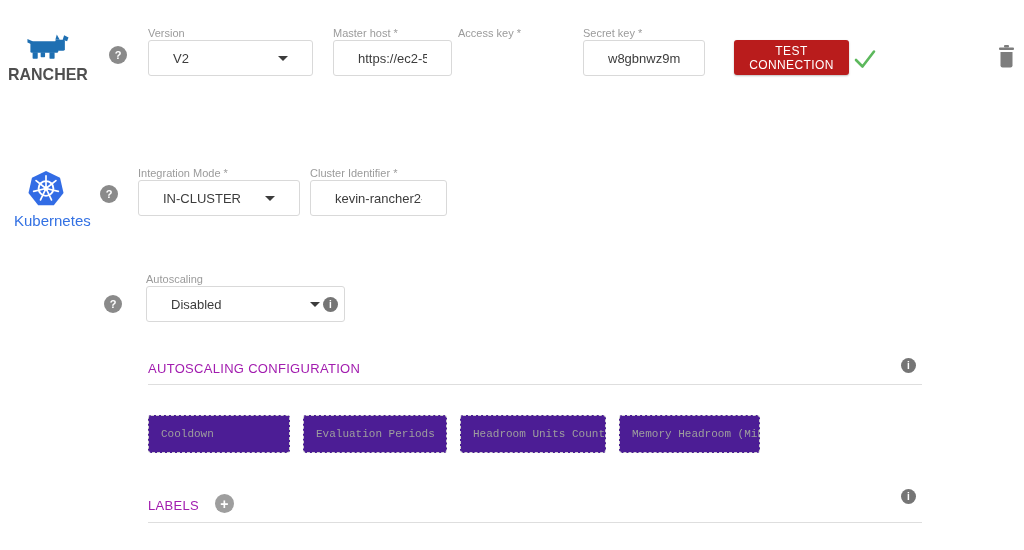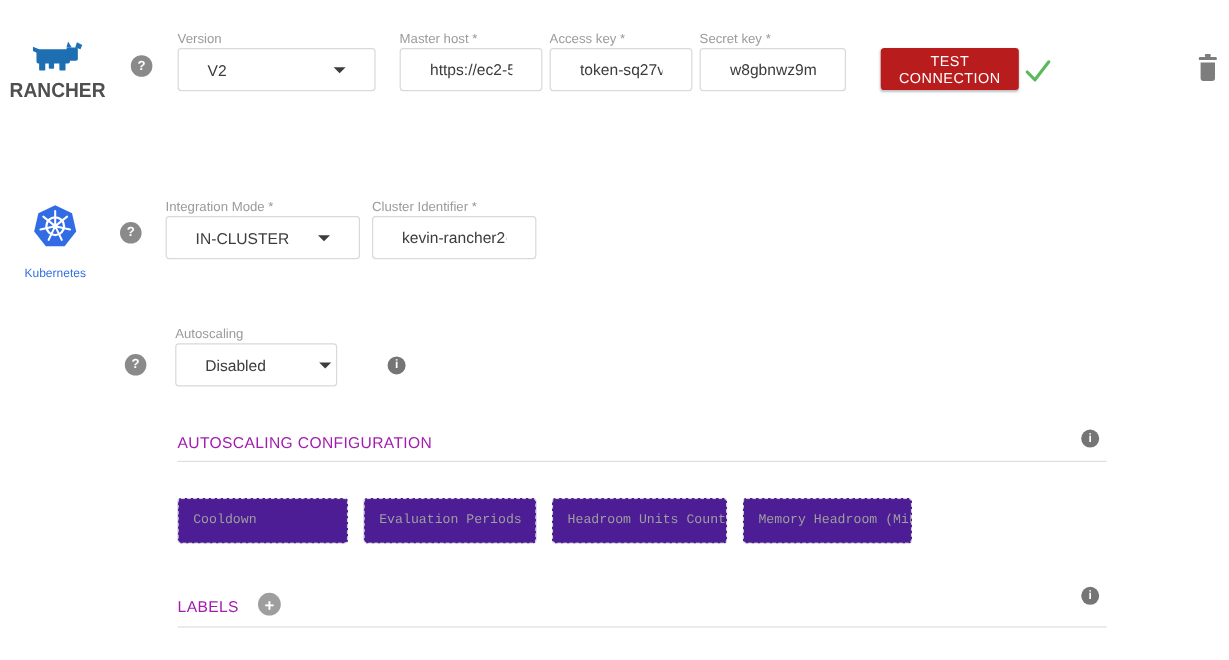--- a/index.html
+++ b/index.html
@@ -25,21 +25,21 @@
   .plus-icon{width:19px;height:19px;background:#9e9e9e;font-size:14px;font-weight:bold;line-height:0;}
   
   .primary-btn{position:absolute;background:#b91c1c;color:#fff;border:none;border-radius:3px;
        font-size:12px;font-weight:normal;letter-spacing:0.4px;cursor:pointer;
        font-family:"Liberation Sans",sans-serif;box-shadow:0 1px 2px rgba(0,0,0,0.25);}
   
   .rancher-logo{position:absolute;left:8px;top:34px;width:80px;text-align:center;}
   .rancher-text{font-size:17px;font-weight:bold;color:#4f4f4f;letter-spacing:0px;
                 transform:scaleX(0.94);transform-origin:left;white-space:nowrap;margin-top:1px;}
   .k8s-logo{position:absolute;left:14px;top:170px;width:64px;text-align:center;}
-  .k8s-caption{font-size:10px;color:#3371e3;margin-top:10px;}
+  .k8s-caption{font-size:15px;color:#3371e3;margin-top:0;}
   
   .section-title{position:absolute;font-size:13px;color:#a21caf;letter-spacing:0.3px;}
   .divider{position:absolute;height:1px;background:#dedede;width:774px;left:148px;}
   .placeholder-row{position:absolute;left:148px;top:415px;display:flex;gap:13px;}
   .placeholder-field{height:38px;border:1px dashed #d2d2d2;border-radius:3px;background:#4c1d95;
        box-sizing:border-box;display:flex;align-items:center;padding:0 12px;
        font-size:11px;color:#9e9e9e;white-space:nowrap;overflow:hidden;font-family:Liberation Mono, monospace;}
   .labels-head{position:absolute;left:148px;top:494px;display:flex;align-items:flex-end;gap:16px;}
 </style>
 </head>
@@ -71,21 +71,20 @@
   </div>
 </div>
 
 <div class="field" style="left:333px;top:27px;width:119px;">
   <div class="field-label">Master host *</div>
   <input class="box" type="text" style="width: 119px;" value="https://ec2-54-203-">
 </div>
 
 <div class="field" style="left:458px;top:27px;width:119px;">
   <div class="field-label">Access key *</div>
-  <input class="box" type="text" style="width: 119px; text-align: center;" value="token-sq27v">
 </div>
 
 <div class="field" style="left:583px;top:27px;width:122px;">
   <div class="field-label">Secret key *</div>
   <input class="box" type="text" style="width: 122px; text-align: center;" value="w8gbnwz9mp56vf2">
 </div>
 
 <button class="primary-btn" style="left:734px;top:40px;width:115px;height:35px;">TEST CONNECTION</button>
 
 <svg class="abs" style="left:852px;top:46px;" width="26" height="26" viewBox="0 0 26 26">
@@ -130,21 +129,21 @@
 
 <div class="field" style="left:310px;top:167px;width:137px;">
   <div class="field-label">Cluster Identifier *</div>
   <input class="box" type="text" style="width: 137px;" value="kevin-rancher2-workers">
 </div>
 
 <div class="circle-icon help-icon abs" style="left:104px;top:295px;">?</div>
 
 <div class="field" style="left:146px;top:273px;width:167px;">
   <div class="field-label">Autoscaling</div>
-  <div class="box select-box" style="width:135px;gap:36px;">
+  <div class="box select-box" style="width:199px;gap:36px;">
     <span>Disabled</span>
     <span class="caret"></span>
   </div>
 </div>
 
 <div class="circle-icon info-icon abs" style="left:323px;top:297px;">i</div>
 
 <div class="section-title" style="left:148px;top:361px;">AUTOSCALING CONFIGURATION</div>
 <div class="circle-icon info-icon abs" style="left:901px;top:358px;">i</div>
 <div class="divider" style="top:384px;"></div>

